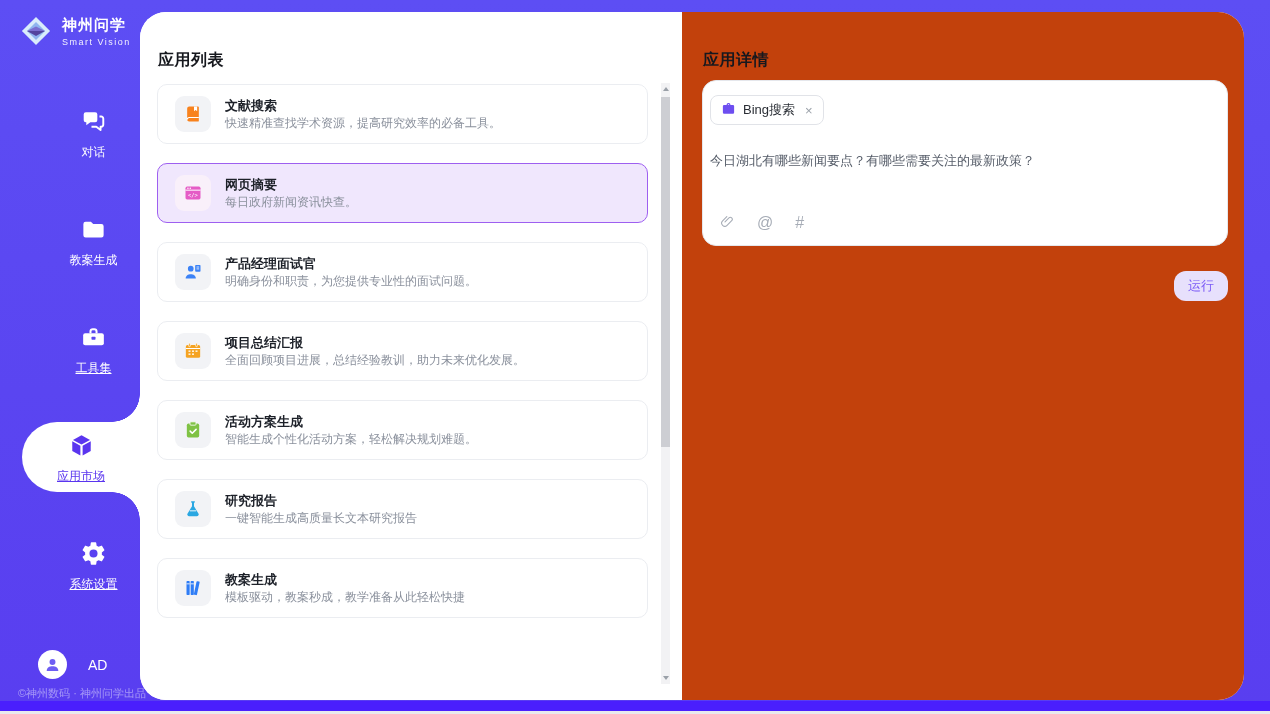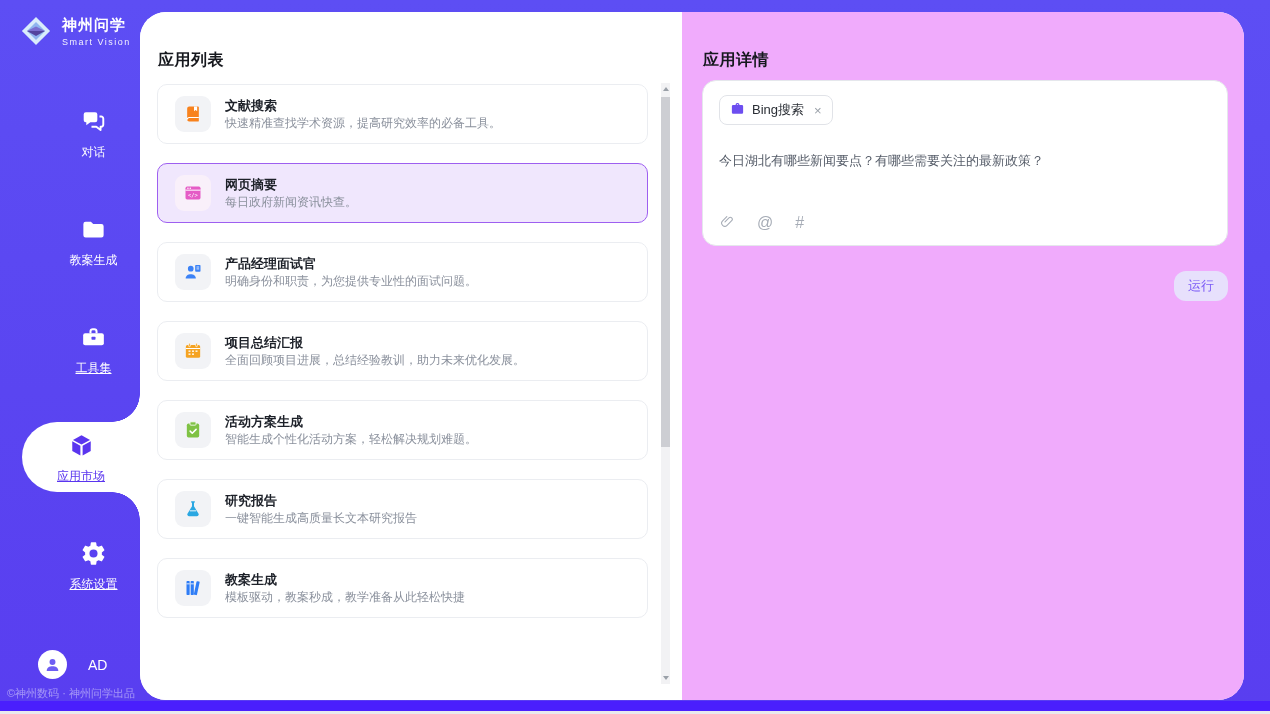--- a/index.html
+++ b/index.html
@@ -20,45 +20,45 @@
   .nav-item .nav-label { line-height:1; }
   .nav-item.underline .nav-label { text-decoration:underline; }
   .nav-item.active { position:relative; background:#fff; border-radius:35px 0 0 35px; margin-left:22px; width:118px; align-self:flex-end; }
   .nav-item.active .nav-label { color:#5a35ef; }
   .nav-item.active::before { content:""; position:absolute; right:0; top:-28px; width:28px; height:28px;
       background:radial-gradient(circle at 0 0, rgba(255,255,255,0) 27.5px, #fff 28px); }
   .nav-item.active::after { content:""; position:absolute; right:0; bottom:-28px; width:28px; height:28px;
       background:radial-gradient(circle at 0 100%, rgba(255,255,255,0) 27.5px, #fff 28px); }
   .user { position:absolute; left:38px; bottom:32px; display:flex; align-items:center; gap:21px; color:#fff; font-size:14px; cursor:pointer; }
   .avatar { width:29px; height:29px; border-radius:50%; background:#fff; display:flex; align-items:center; justify-content:center; }
-  .copyright { position:absolute; left:7px; bottom:10px; width:150px; font-size:11px; color:rgba(255,255,255,.45); white-space:nowrap; }
+  .copyright { position:absolute; left:18px; bottom:10px; width:150px; font-size:11px; color:rgba(255,255,255,.45); white-space:nowrap; }
 
   
   .content { position:absolute; left:140px; top:12px; width:1104px; height:688px; border-radius:26px; overflow:hidden; display:flex; background:#fff; z-index:2; }
   .panel-title { margin:0; position:absolute; top:38px; left:18px; font-size:16px; font-weight:bold; color:#16181e; letter-spacing:.5px; }
   .list-panel { position:relative; width:542px; background:#fff; }
-  .detail-panel { position:relative; flex:1; background:#f0abfc; }
+  .detail-panel { position:relative; flex:1; background:#c2410c; }
   .detail-panel .panel-title { left:21px; }
 
   .app-list { position:absolute; top:72px; left:17px; width:491px; bottom:4px; overflow:hidden; }
   .app-item { width:100%; height:60px; border:1px solid #ebedf1; border-radius:10px; margin-bottom:19px; display:flex; align-items:center; gap:14px; padding-left:17px; background:#fff; cursor:pointer; }
   .app-icon { width:36px; height:36px; border-radius:9px; display:flex; align-items:center; justify-content:center; flex:none; }
   .app-name { font-size:13px; font-weight:bold; color:#1d2129; margin-bottom:5px; line-height:1; }
   .app-desc { font-size:12px; color:#8a909c; line-height:1; }
 
   
   .sb { position:absolute; right:12px; top:71px; bottom:16px; width:9px; background:#f2f2f4; }
   .sb-arrow { position:absolute; left:0; width:9px; height:12px; display:flex; align-items:center; justify-content:center; cursor:pointer; }
   .sb-up { top:0; } .sb-down { bottom:0; }
   .tri-up { width:0; height:0; border-left:3.5px solid transparent; border-right:3.5px solid transparent; border-bottom:4.5px solid #9aa0a8; }
   .tri-down { width:0; height:0; border-left:3.5px solid transparent; border-right:3.5px solid transparent; border-top:4.5px solid #9aa0a8; }
   .sb-thumb { position:absolute; left:0; top:14px; width:9px; height:350px; background:#cdced3; cursor:pointer; }
 
   
-  .detail-card { position:absolute; left:20px; top:68px; right:16px; height:166px; background:#fff; border:1px solid #e5e7ec; border-radius:14px; padding:14px 16px; }
+  .detail-card { position:absolute; left:20px; top:68px; right:16px; height:166px; background:#fff; border:1px solid #e5e7ec; border-radius:14px; padding:14px 7px; }
   .tag { display:inline-flex; align-items:center; gap:7px; height:30px; padding:0 10px; border:1px solid #e1e3e8; border-radius:8px; background:#fff; font-size:13px; color:#2a2e35; cursor:pointer; }
   .tag-close { color:#9aa0a8; font-size:13px; margin-left:3px; cursor:pointer; }
   .query { margin-top:27px; font-size:13px; color:#565d69; }
   .tools { position:absolute; left:17px; bottom:12px; display:flex; align-items:center; gap:22px; color:#a6acb6; }
   .tool-glyph { font-size:16px; line-height:1; cursor:pointer; }
   .run-btn { position:absolute; right:16px; top:259px; width:54px; height:30px; border:none; border-radius:12px; background:#e7e0fc; color:#7c5bf6; font-size:13px; font-family:inherit; cursor:pointer; }
 </style>
 </head>
 <body>
 

